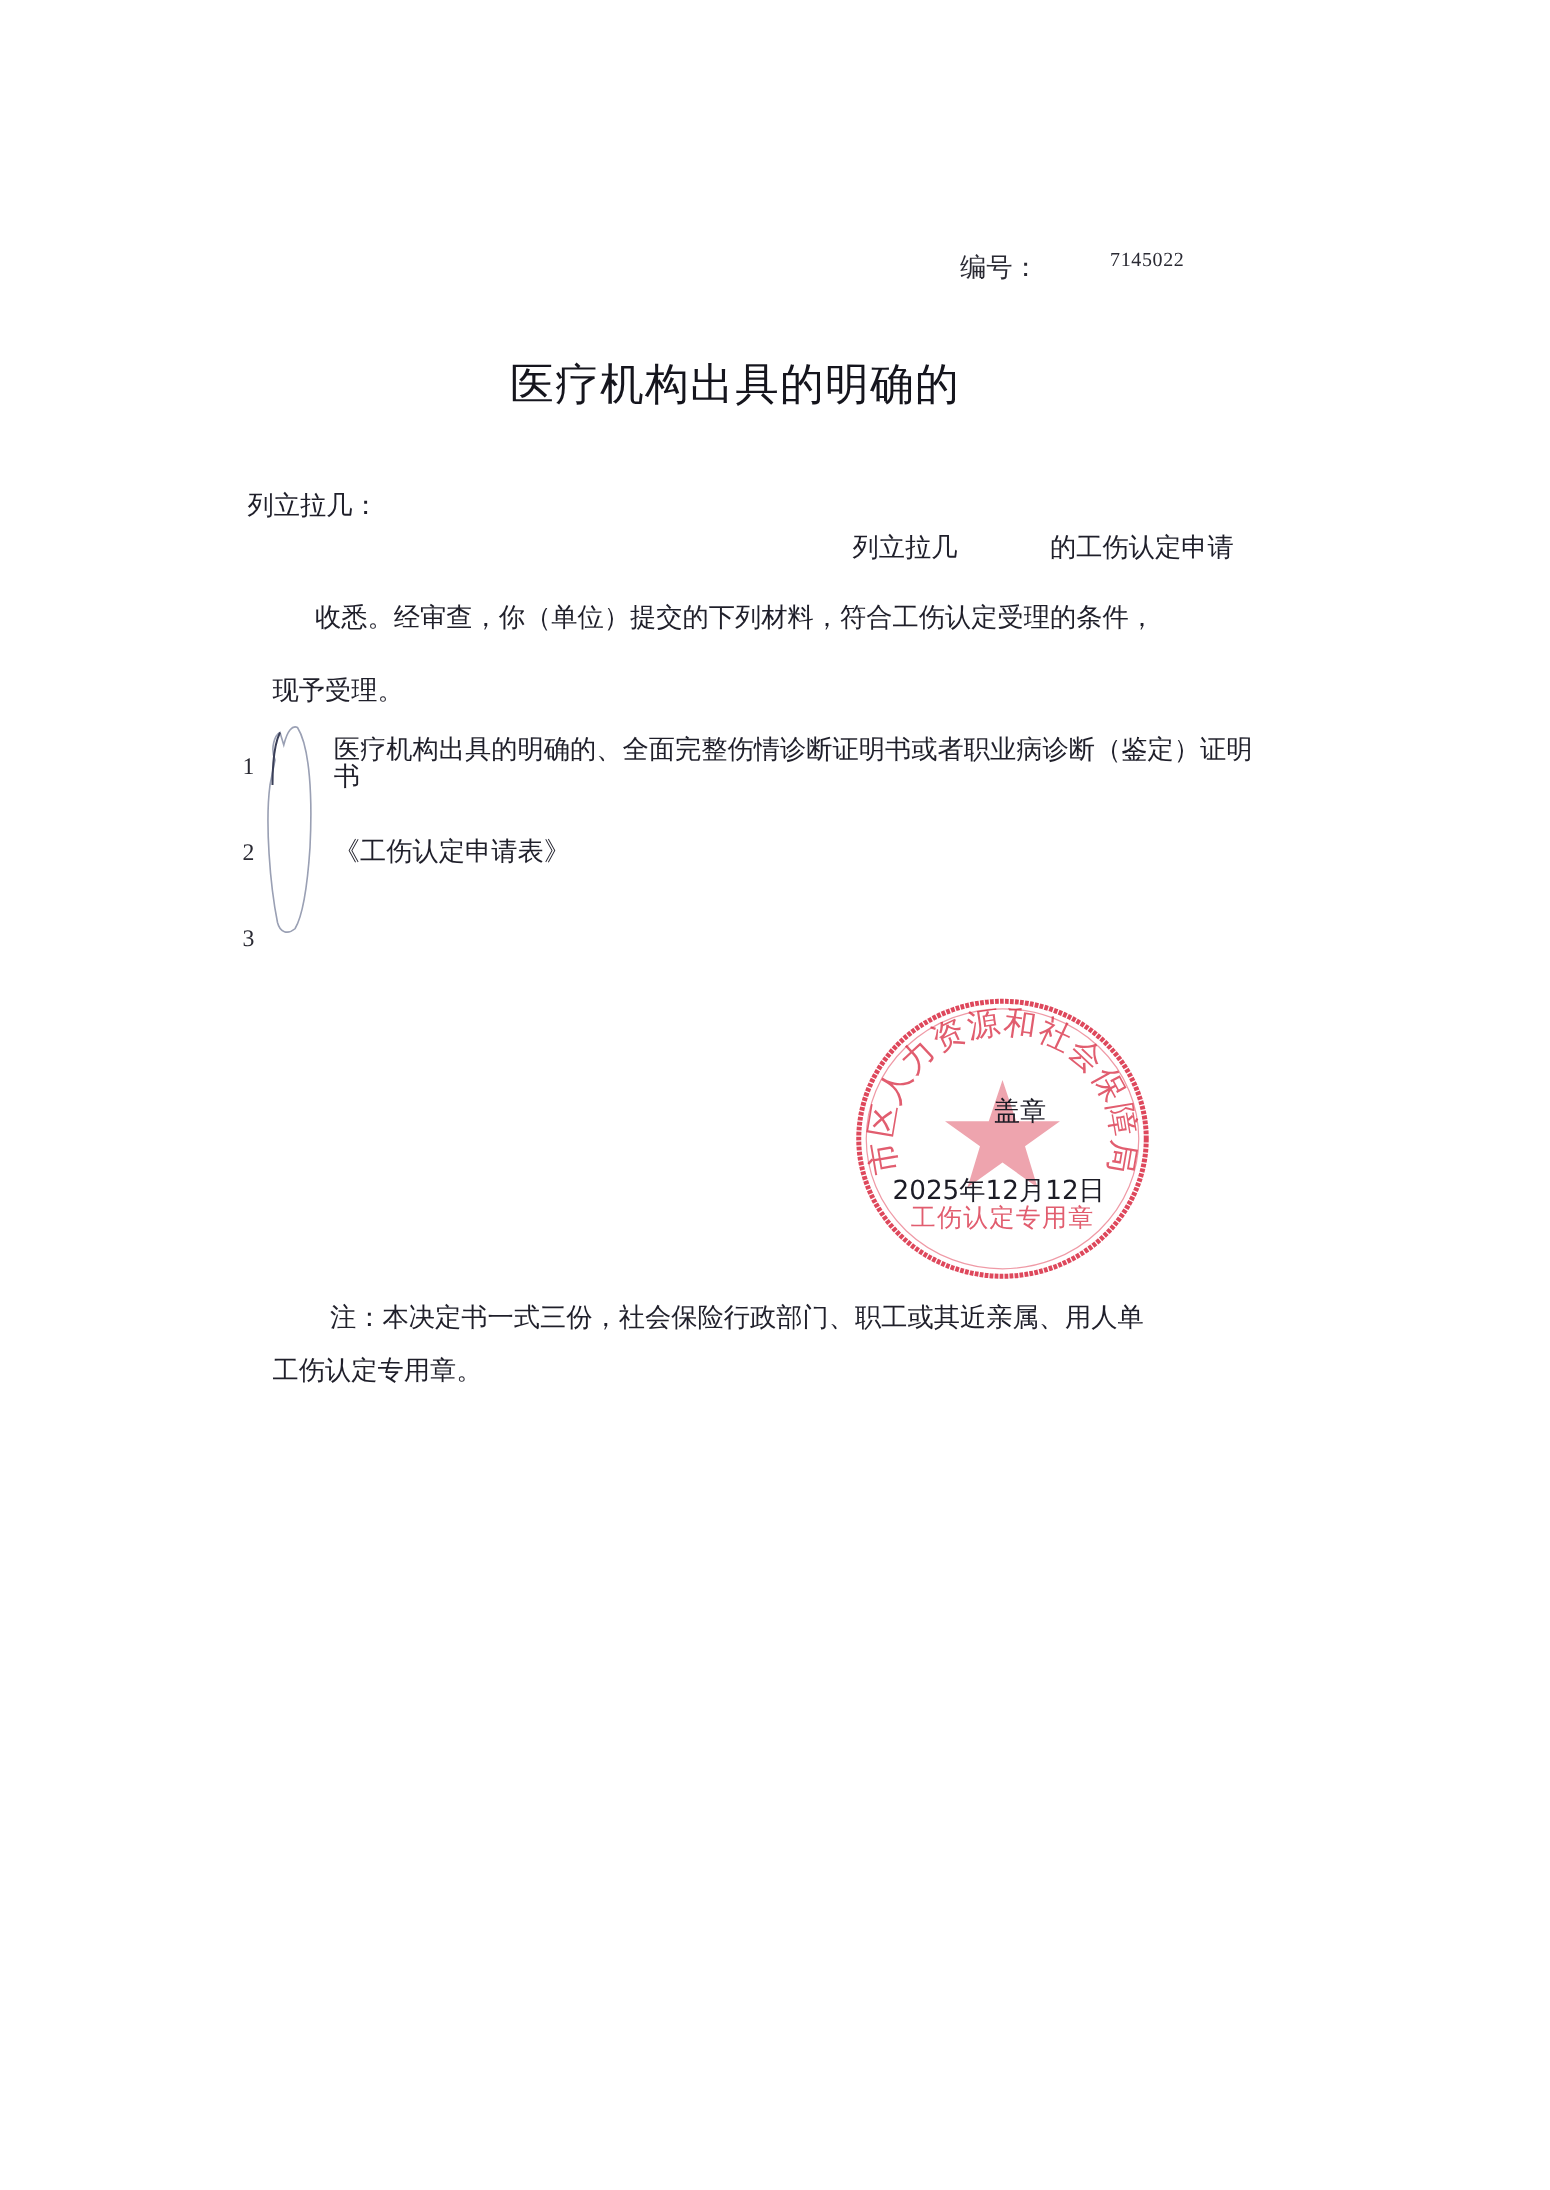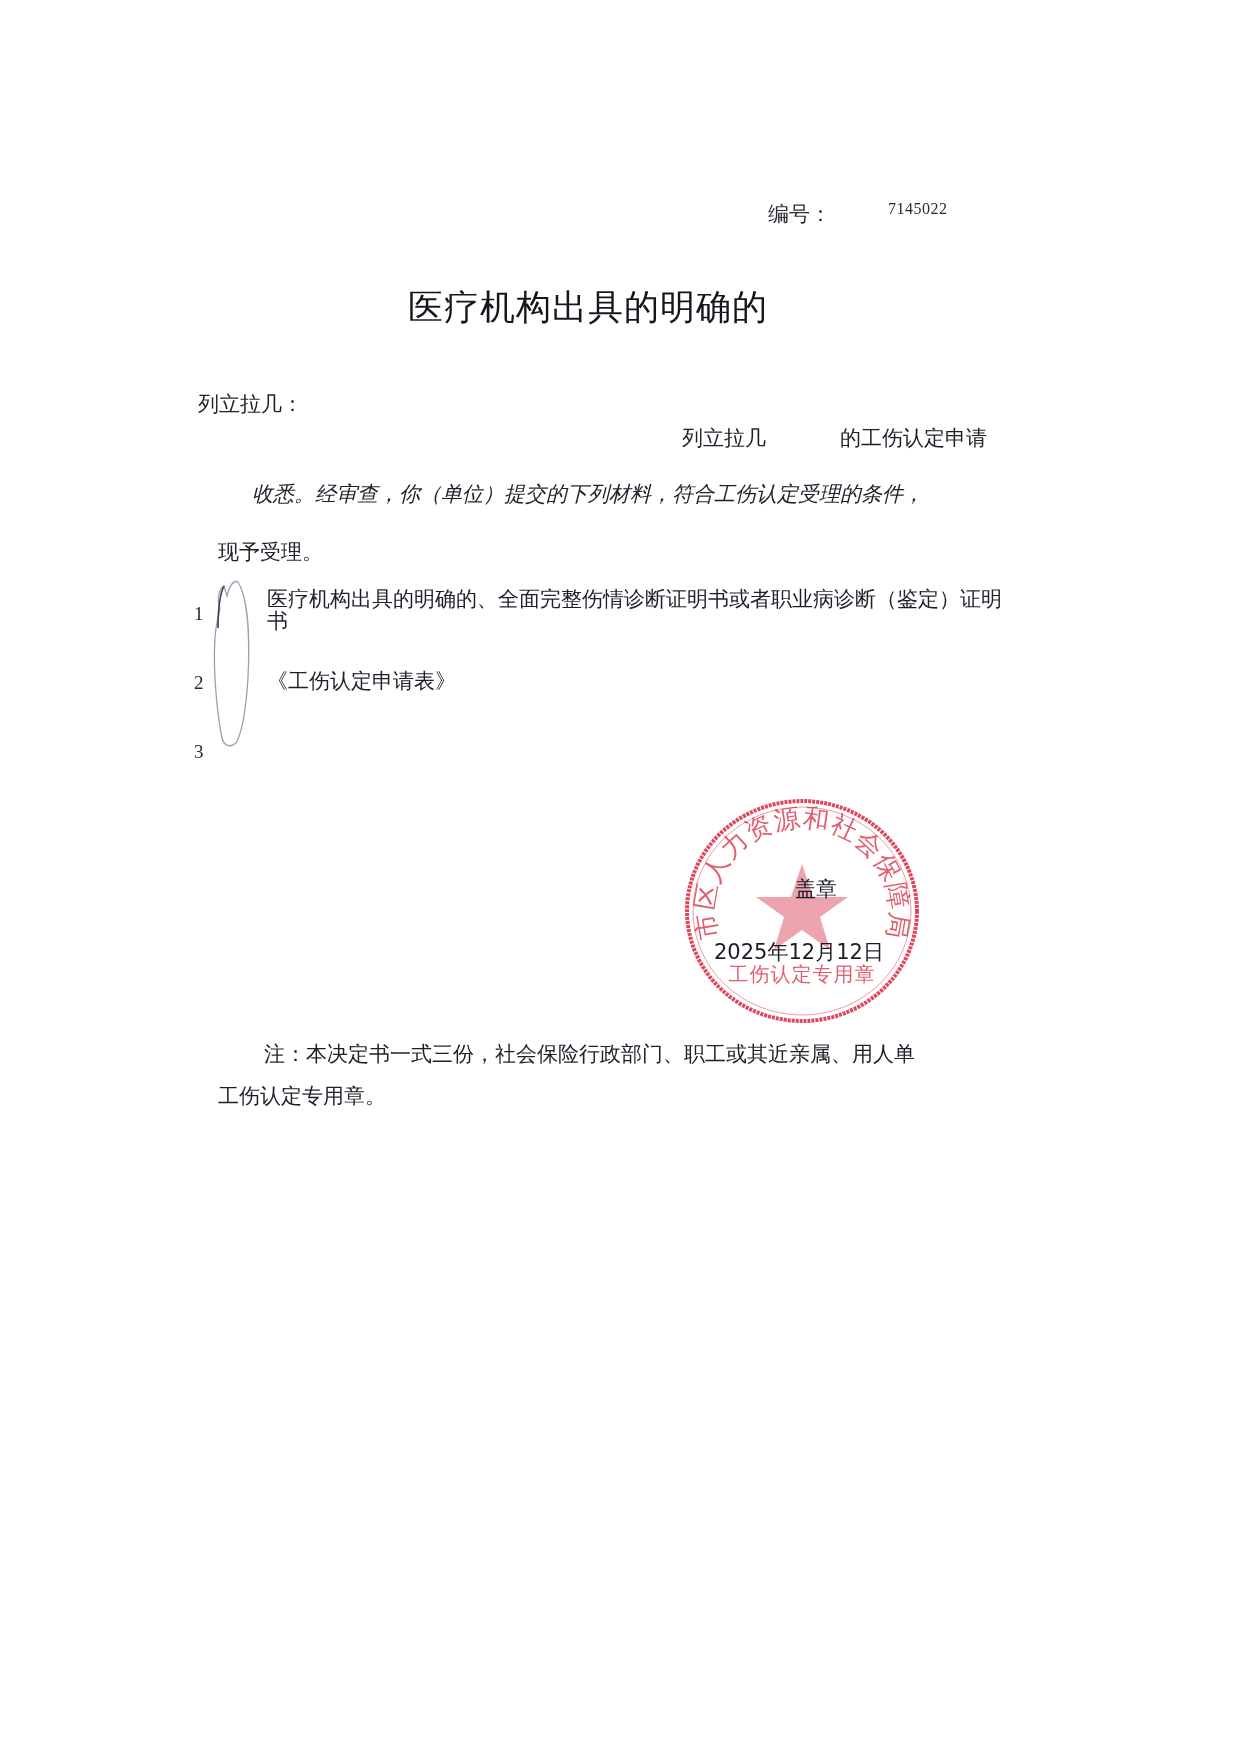--- a/index.html
+++ b/index.html
@@ -50,21 +50,21 @@
     font-family: "DejaVu Sans", sans-serif;
     margin-top: 20px;
   }
   .para-line {
     font-size: 21px;
     font-family: "DejaVu Sans", sans-serif;
   }
   .l1a { left: 266px; top: 424px; }
   .l1b { left: 682px; top: 424px; }
   .l1c { left: 840px; top: 424px; }
-  .l2  { left: 252px; top: 480px; font-style: italic; }
+  .l2  { left: 252px; top: 480px; }
   .l3  { left: 218px; top: 538px; }
 
   .item-num {
     font-size: 19px;
     font-family: "Liberation Serif", serif;
     color: #2a2a33;
   }
   .n1 { left: 194px; top: 603px; }
   .n2 { left: 194px; top: 672px; }
   .n3 { left: 194px; top: 741px; }

